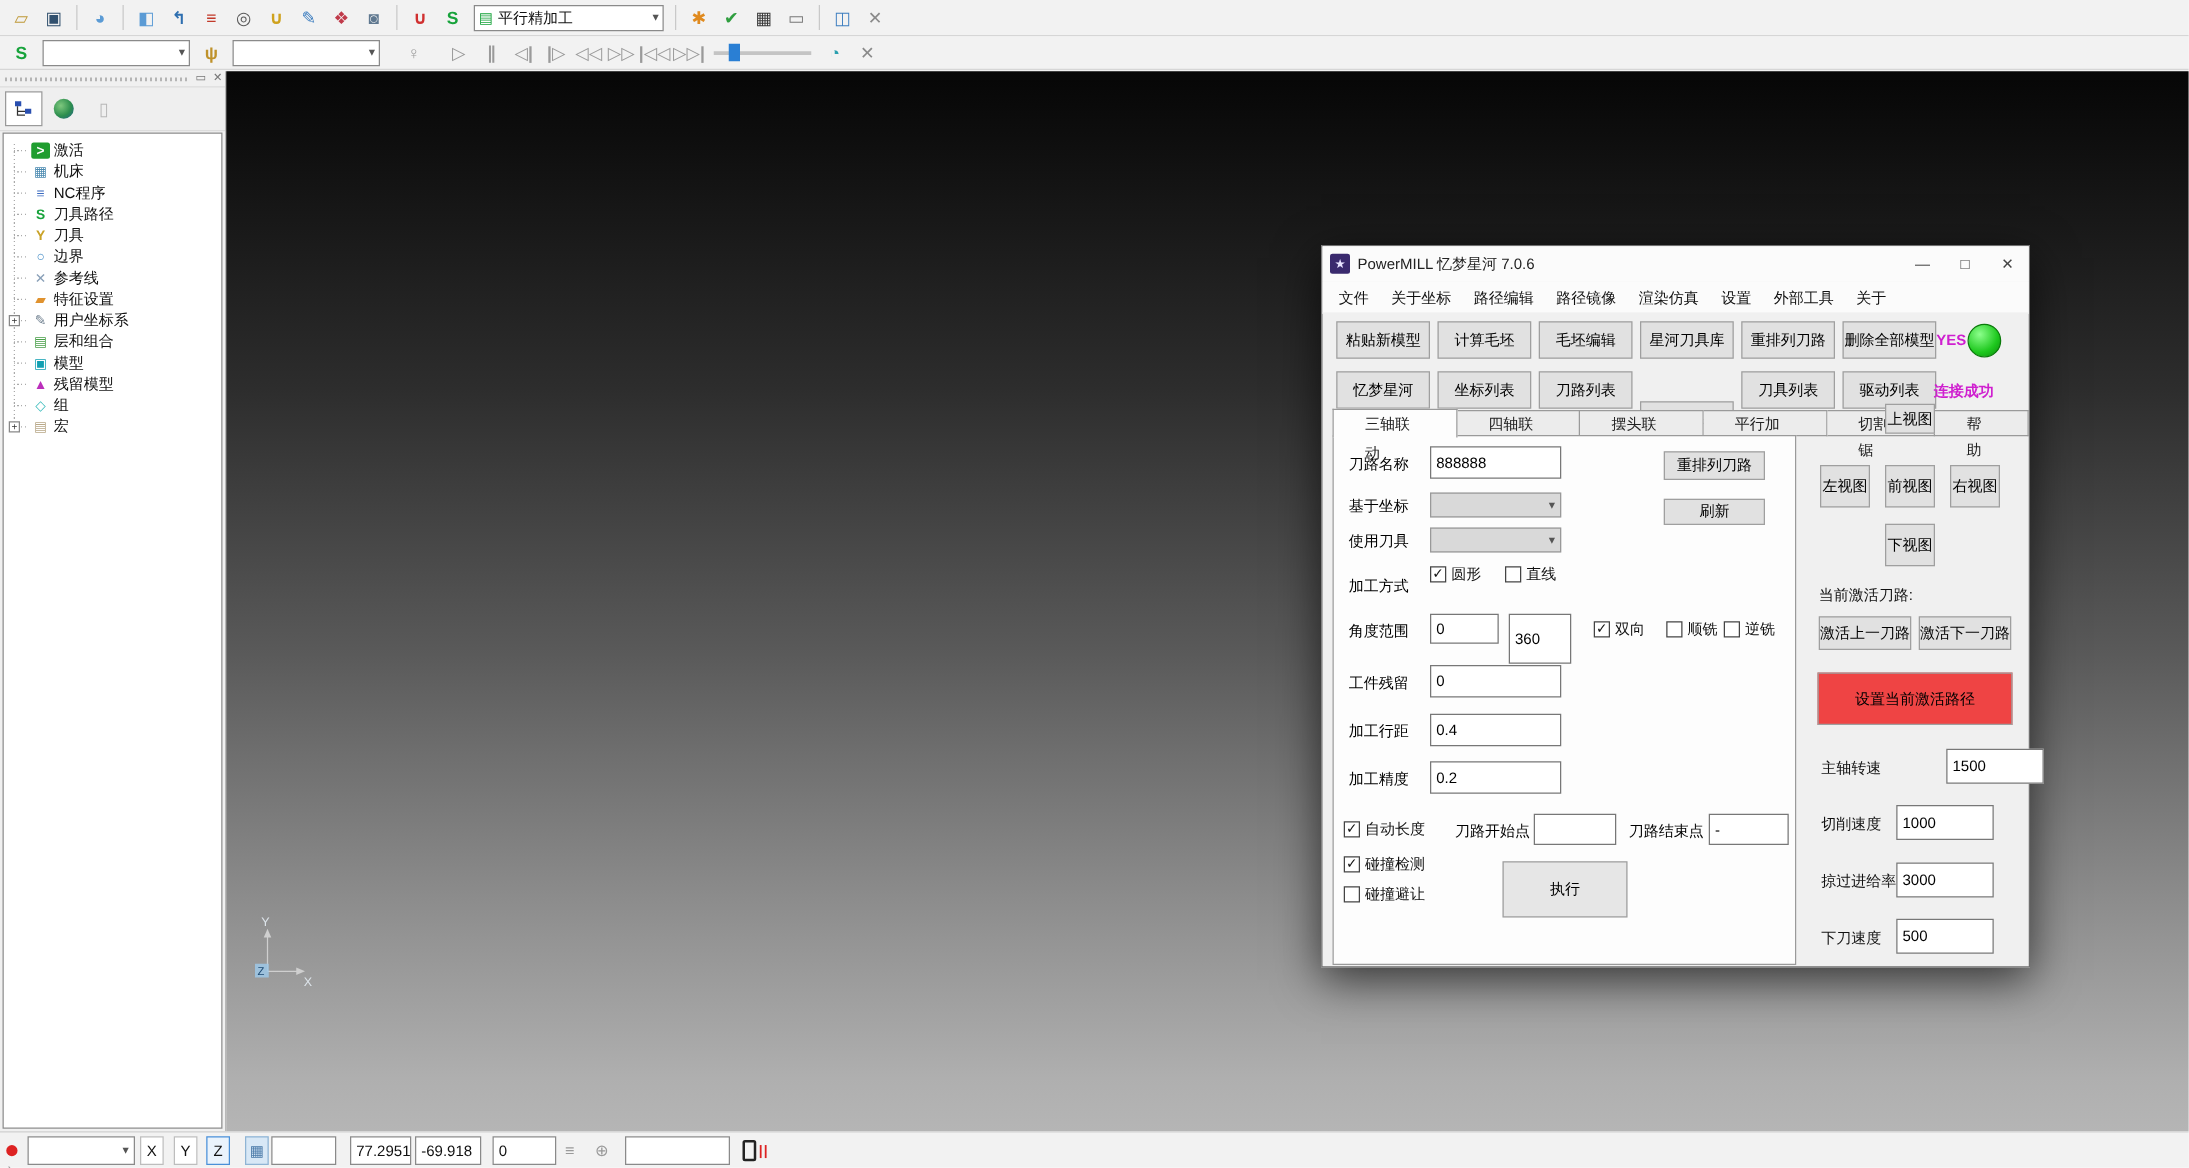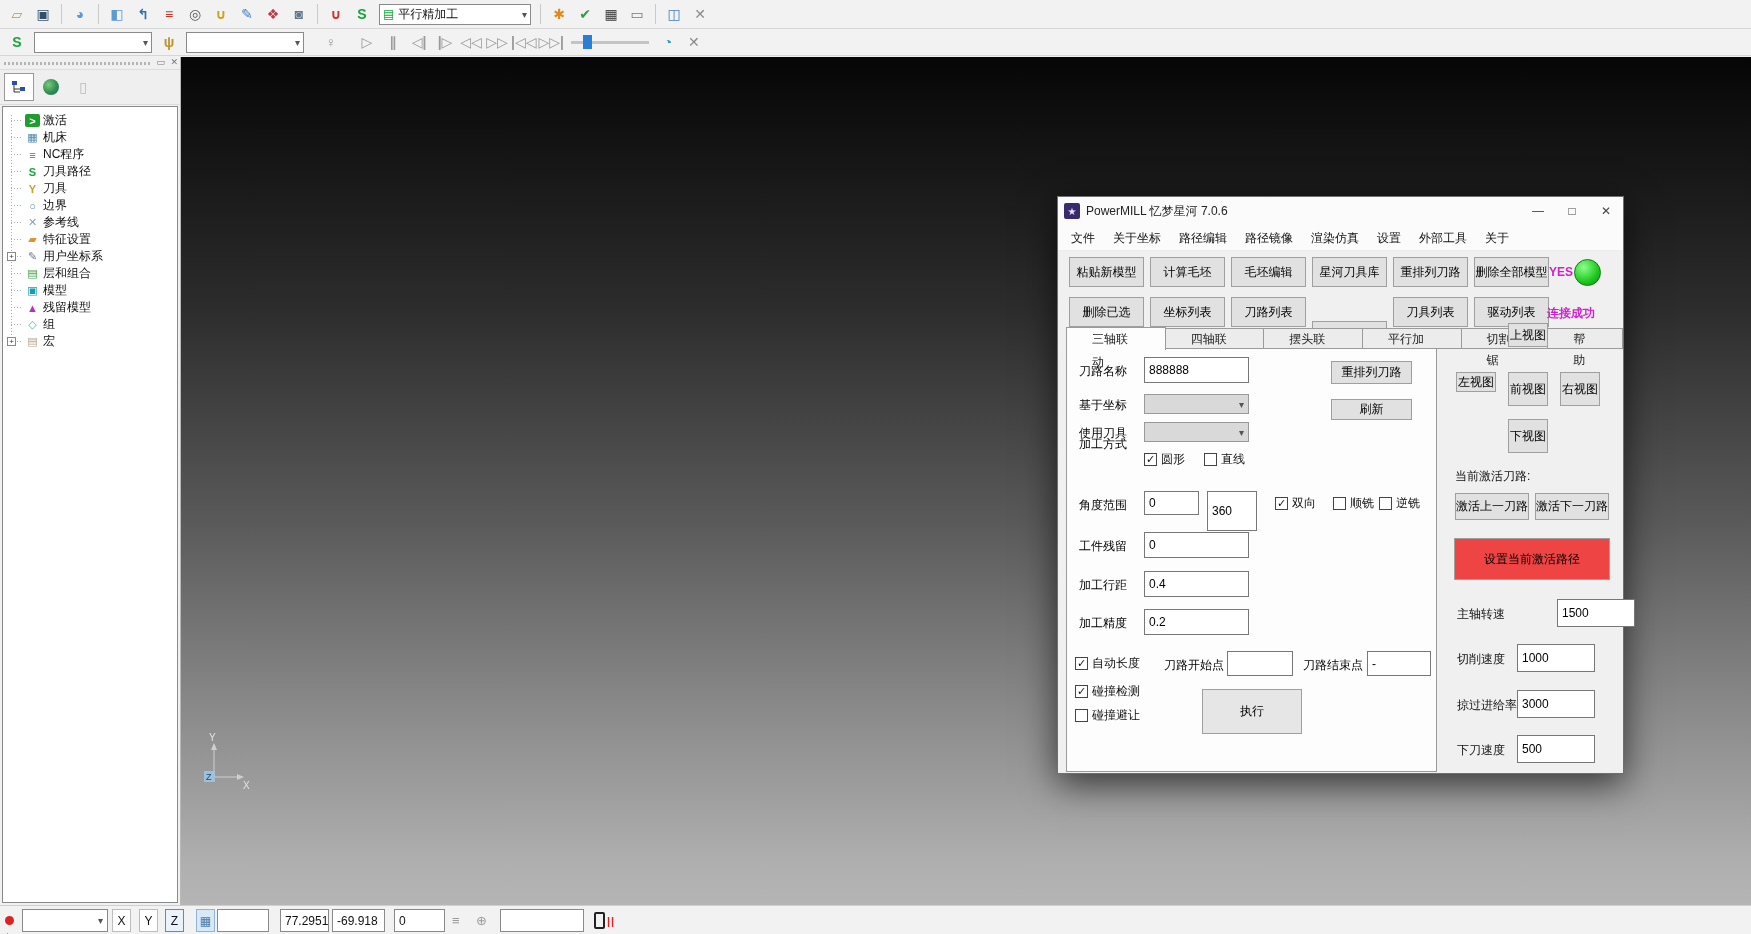--- a/index.html
+++ b/index.html
@@ -294,21 +294,21 @@
 
         <div id="row1" class="btn-row">
             <div class="btn" style="left: 11px;">粘贴新模型</div>
             <div class="btn" style="left: 92px;">计算毛坯</div>
             <div class="btn" style="left: 173px;">毛坯编辑</div>
             <div class="btn" style="left: 254px;">星河刀具库</div>
             <div class="btn" style="left: 335px;">重排列刀路</div>
             <div class="btn" style="left: 416px;">删除全部模型</div>
           </div>
         <div id="row2" class="btn-row">
-            <div class="btn" style="left: 11px;">删除已选</div>
+            <div class="btn" style="left: 11px;">忆梦星河</div>
             <div class="btn" style="left: 92px;">坐标列表</div>
             <div class="btn" style="left: 173px;">刀路列表</div>
             <div class="btn" style="left: 254px; margin-top: 24px;">模型列表</div>
             <div class="btn" style="left: 335px;">刀具列表</div>
             <div class="btn" style="left: 416px;">驱动列表</div>
           </div>
         <span id="yes-text" class="magenta">YES</span>
         <span id="conn-text" class="magenta">连接成功</span>
         <span id="green-light"></span>
 
@@ -326,21 +326,21 @@
           <input class="txt" style="left: 77px; top: 8px; width: 105px; height: 26px;" value="888888">
           <div class="btn panel-btn" style="left:264px;top:12px;width:81px;height:23px">重排列刀路</div>
 
           <span class="flabel" style="left:12px;top:48px">基于坐标</span>
           <div class="dd" style="left:77px;top:45px;width:105px;height:20px">▾</div>
           <div class="btn panel-btn" style="left:264px;top:50px;width:81px;height:21px">刷新</div>
 
           <span class="flabel" style="left:12px;top:76px">使用刀具</span>
           <div class="dd" style="left:77px;top:73px;width:105px;height:20px">▾</div>
 
-          <span class="flabel" style="left:12px;top:87px">加工方式</span>
+          <span class="flabel" style="left:12px;top:112px">加工方式</span>
           <span class="cbrow" style="left:77px;top:102px">
             <span class="cb">✓</span>
             <span>圆形</span>
           </span>
           <span class="cbrow" style="left:137px;top:102px">
             <span class="cb"></span>
             <span>直线</span>
           </span>
 
           <span class="flabel" style="left:12px;top:148px">角度范围</span>
@@ -383,21 +383,21 @@
           </span>
           <span class="cbrow" style="left:8px;top:358px">
             <span class="cb"></span>
             <span>碰撞避让</span>
           </span>
           <div class="btn panel-btn" style="left:135px;top:340px;width:100px;height:45px;background:#e6e6e6">执行</div>
         </div>
 
         <div id="right-panel">
           <div class="btn" style="left:450px;top:126px;width:40px;height:24px">上视图</div>
-          <div class="btn" style="left:398px;top:175px;width:40px;height:20px">左视图</div>
+          <div class="btn" style="left:398px;top:175px;width:40px;height:34px">左视图</div>
           <div class="btn" style="left:450px;top:175px;width:40px;height:34px">前视图</div>
           <div class="btn" style="left:502px;top:175px;width:40px;height:34px">右视图</div>
           <div class="btn" style="left:450px;top:222px;width:40px;height:34px">下视图</div>
 
           <span id="rp-label">当前激活刀路:</span>
           <div class="btn" style="left:397px;top:296px;width:74px;height:27px">激活上一刀路</div>
           <div class="btn" style="left:477px;top:296px;width:74px;height:27px">激活下一刀路</div>
           <div class="btn" style="left:396px;top:341px;width:156px;height:42px;background:#ef4444">设置当前激活路径</div>
           <div id="speed-fields">
               <span class="speed-label" style="top: 409px;">主轴转速</span>

